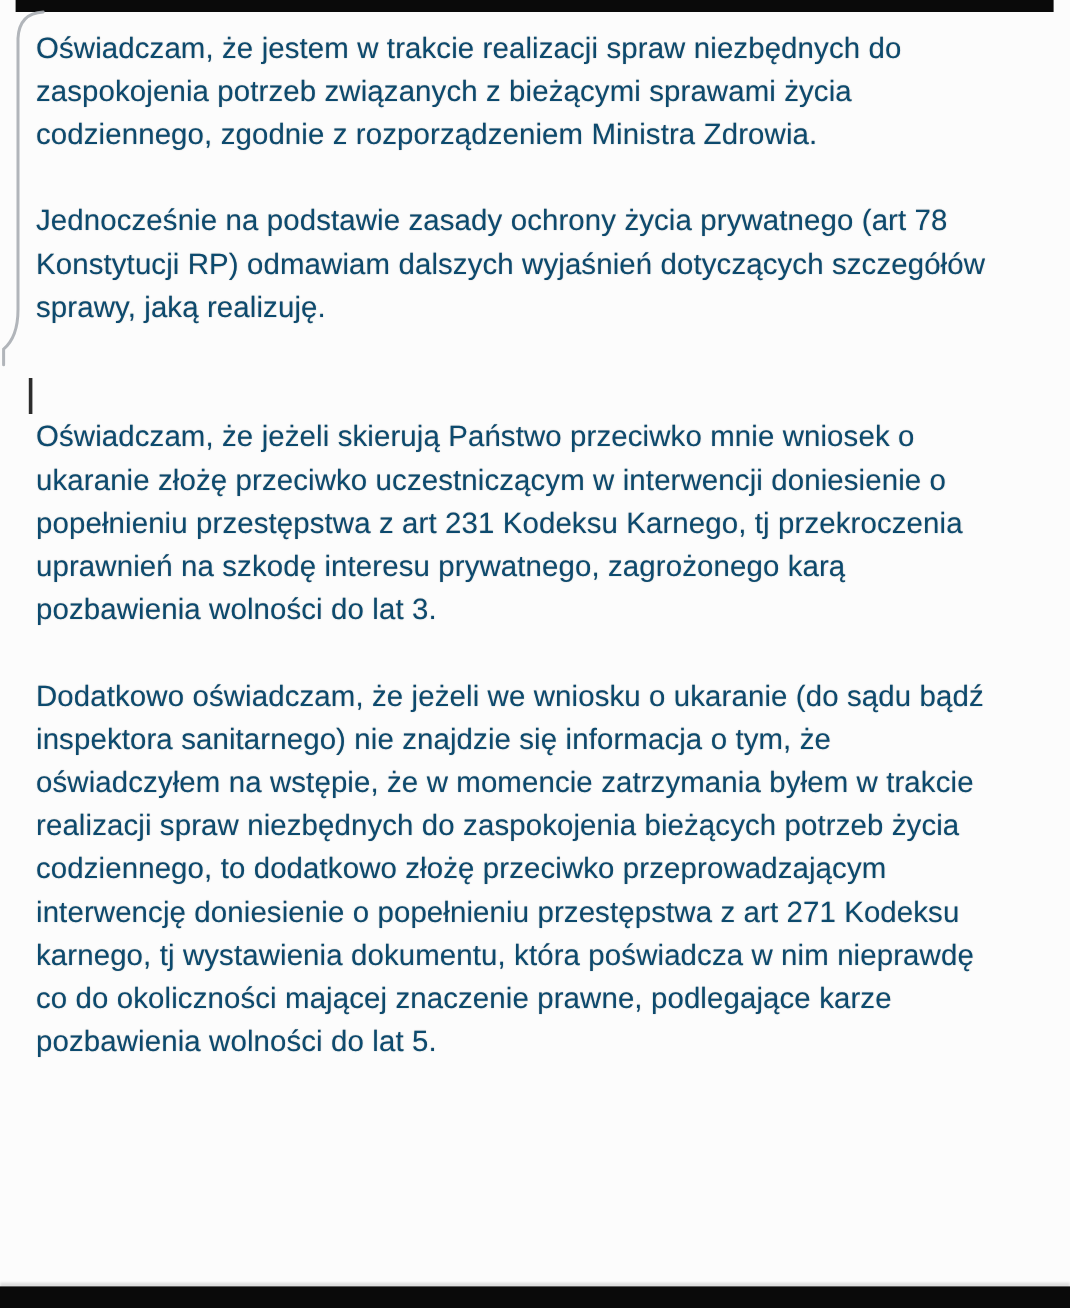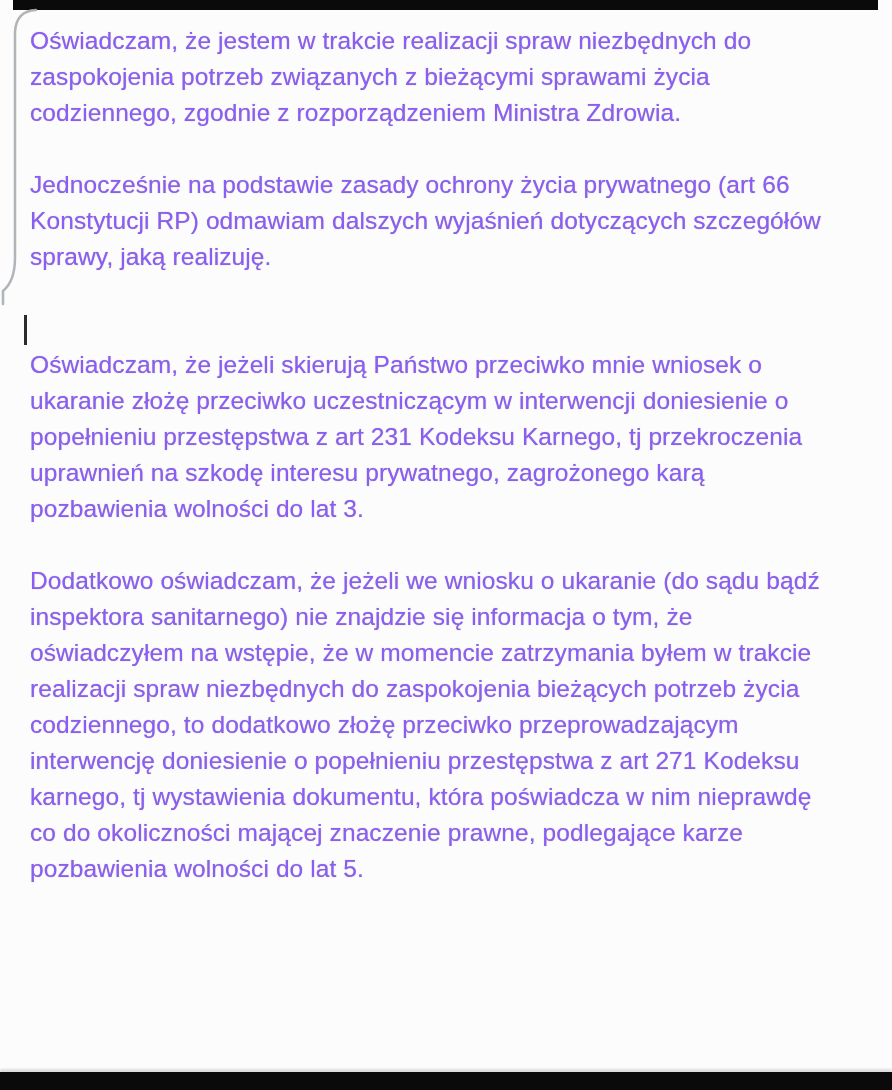--- a/index.html
+++ b/index.html
@@ -40,21 +40,21 @@
     top: 0;
     pointer-events: none;
   }
   
   .text-area {
     position: absolute;
     left: 0;
     top: 0;
     right: 0;
     padding: 23px 0 0 30px;
-    color: #8b5cf6;
+    color: #0c4a6e;
     font-size: 24.5px;
     line-height: 36px;
     letter-spacing: 0.1px;
     text-shadow: 0 0 1px rgba(62,62,62,0.45);
     cursor: text;
   }
   .para {
     margin: 0 0 36px 0;
     white-space: pre;
   }
@@ -81,21 +81,21 @@
   <div class="top-bar"></div>
 
   <svg class="bubble-border" width="60" height="320" viewBox="0 0 60 320">
     <path d="M 36 10 Q 16 11 15 32 L 15 258 Q 15 281 3 291 L 3 304" fill="none" stroke="#a9adb2" stroke-width="2.5" stroke-linecap="round" opacity="0.9"></path>
   </svg>
 
   <div class="text-area">
     <p class="para">Oświadczam, że jestem w trakcie realizacji spraw niezbędnych do
 zaspokojenia potrzeb związanych z bieżącymi sprawami życia
 codziennego, zgodnie z rozporządzeniem Ministra Zdrowia.</p>
-    <p class="para">Jednocześnie na podstawie zasady ochrony życia prywatnego (art 66
+    <p class="para">Jednocześnie na podstawie zasady ochrony życia prywatnego (art 78
 Konstytucji RP) odmawiam dalszych wyjaśnień dotyczących szczegółów
 sprawy, jaką realizuję.</p>
     <div class="caret-line">
       <span class="caret"></span>
     </div>
     <p class="para">Oświadczam, że jeżeli skierują Państwo przeciwko mnie wniosek o
 ukaranie złożę przeciwko uczestniczącym w interwencji doniesienie o
 popełnieniu przestępstwa z art 231 Kodeksu Karnego, tj przekroczenia
 uprawnień na szkodę interesu prywatnego, zagrożonego karą
 pozbawienia wolności do lat 3.</p>

